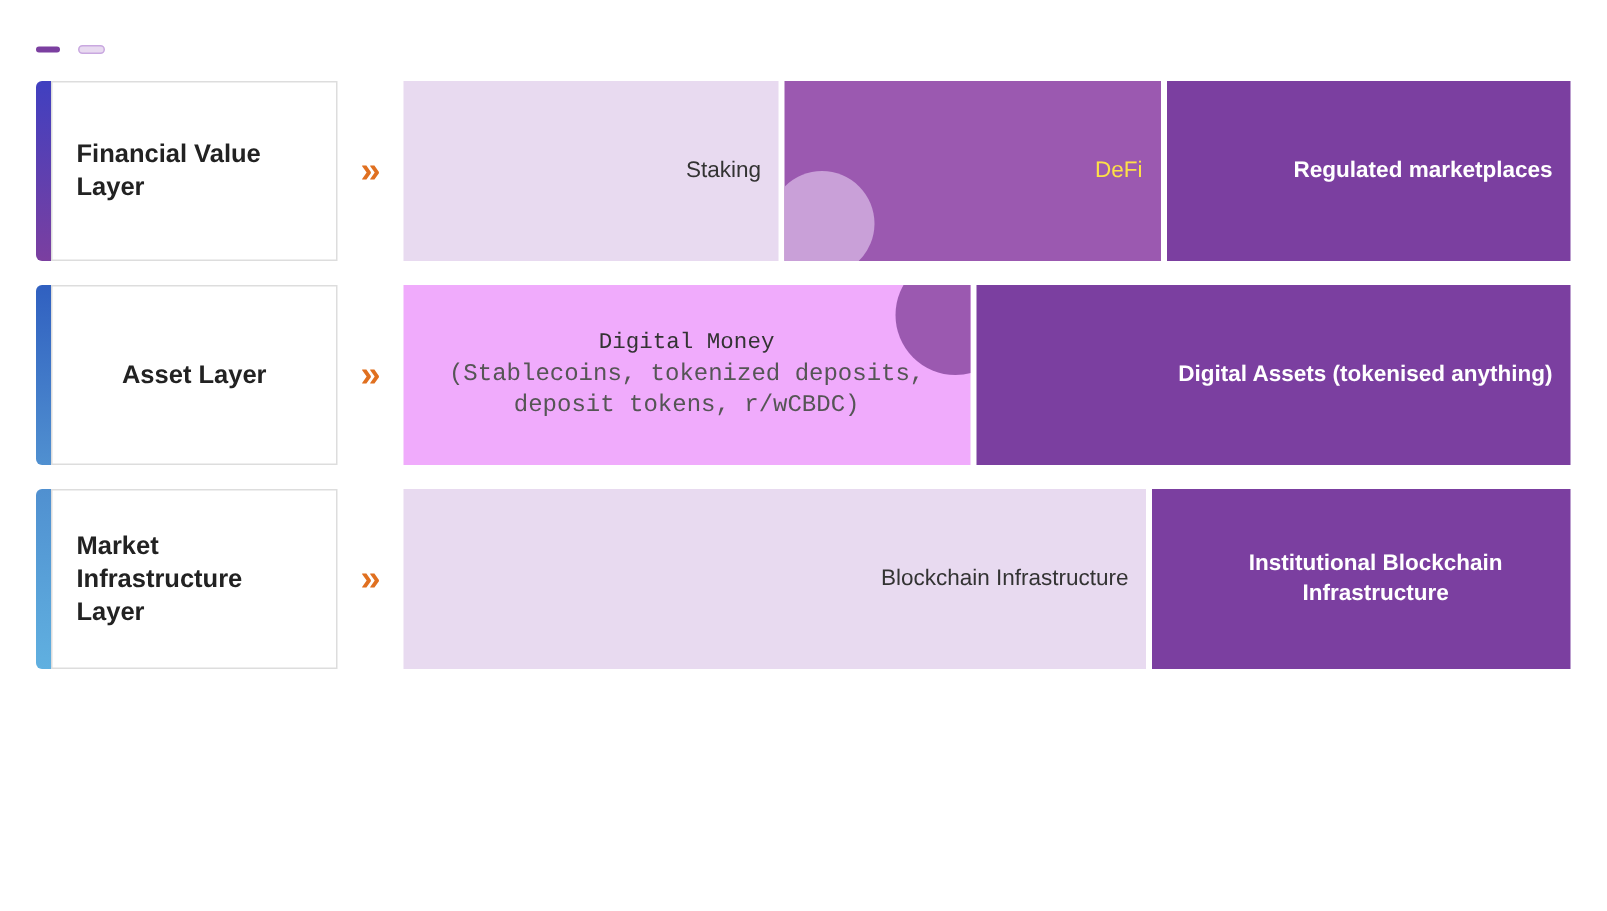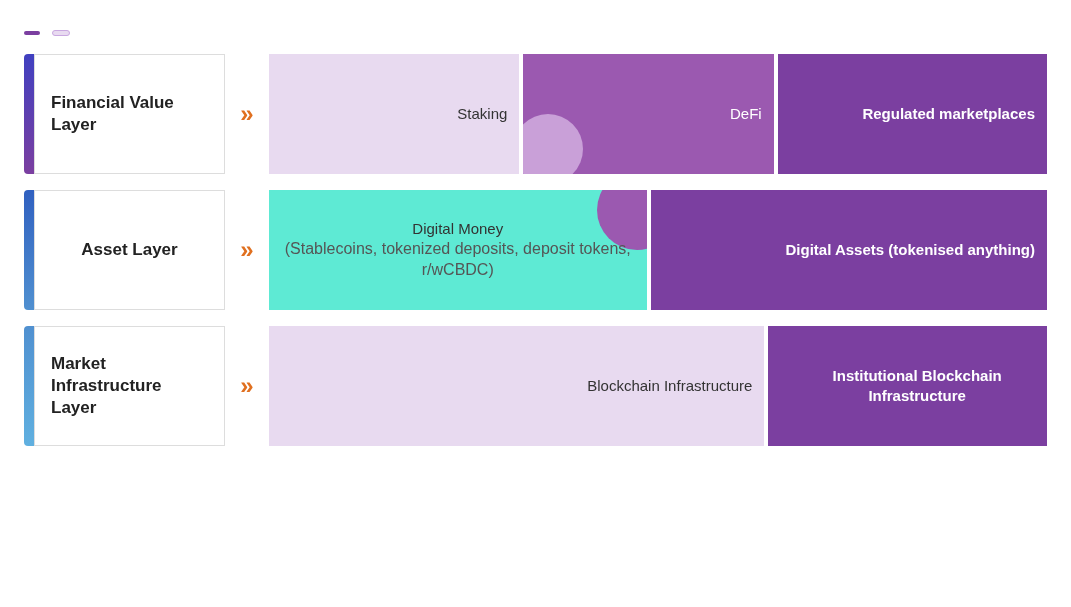--- a/index.html
+++ b/index.html
@@ -113,40 +113,41 @@
       line-height: 1.35;
       position: relative;
       min-height: 120px;
     }
 
     .cell-light { background: #e8daf0; }
     .cell-dark { background: #7b3fa0; color: #fff; padding-left: 31px; }
 
     
     .cell-digital-money {
-      background: #5eead4;
+      background: #f0abfc;
       position: relative;
       overflow: hidden;
+      font-family: Liberation Mono, monospace;
     }
     .cell-digital-money::after {
       content: '';
       position: absolute;
       top: -20px;
       right: -30px;
       width: 80px;
       height: 80px;
       background: #9b59b0;
       border-radius: 50%;
     }
 
     .cell-defi {
       background: #9b59b0;
       position: relative;
       overflow: hidden;
-      color: #ffffff;
+      color: #fde047;
     }
     .cell-defi::before {
       content: '';
       position: absolute;
       bottom: -10px;
       left: -10px;
       width: 70px;
       height: 70px;
       background: #c9a0d8;
       border-radius: 50%;

